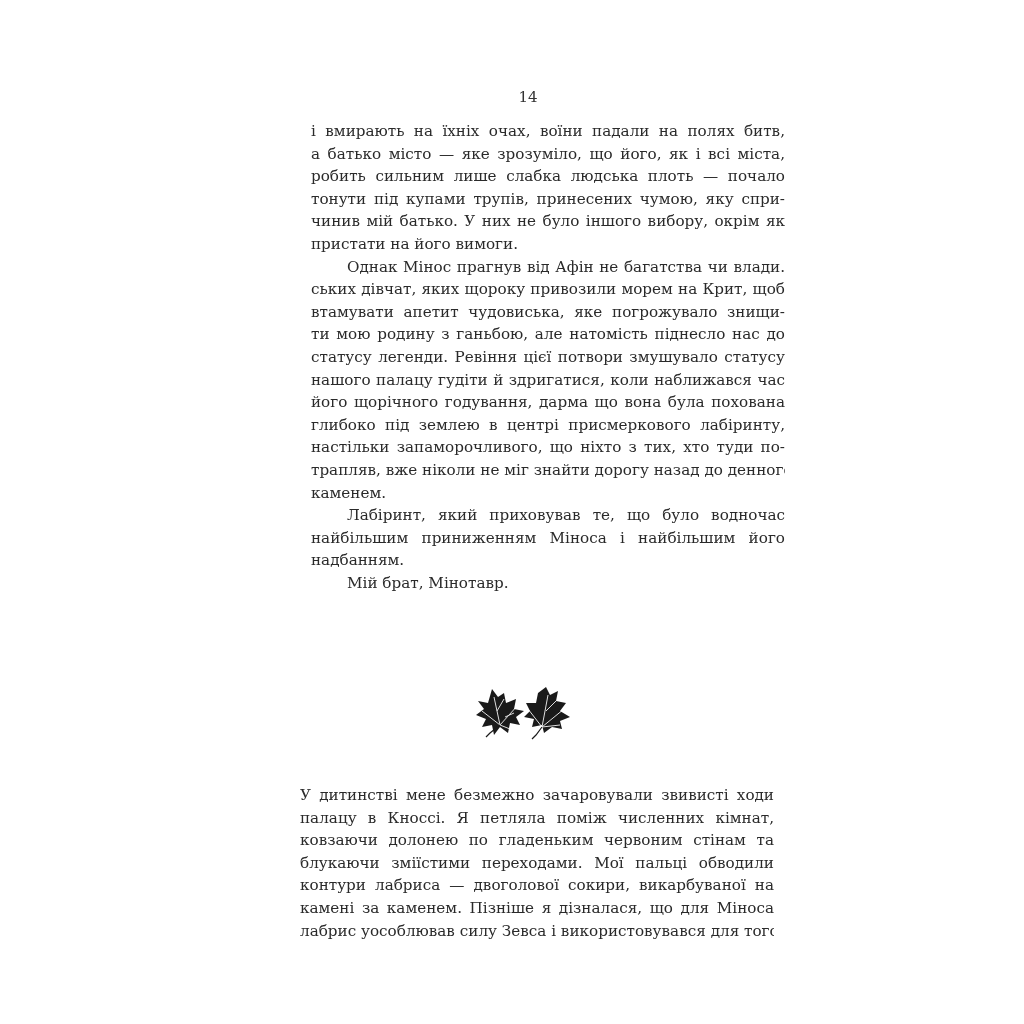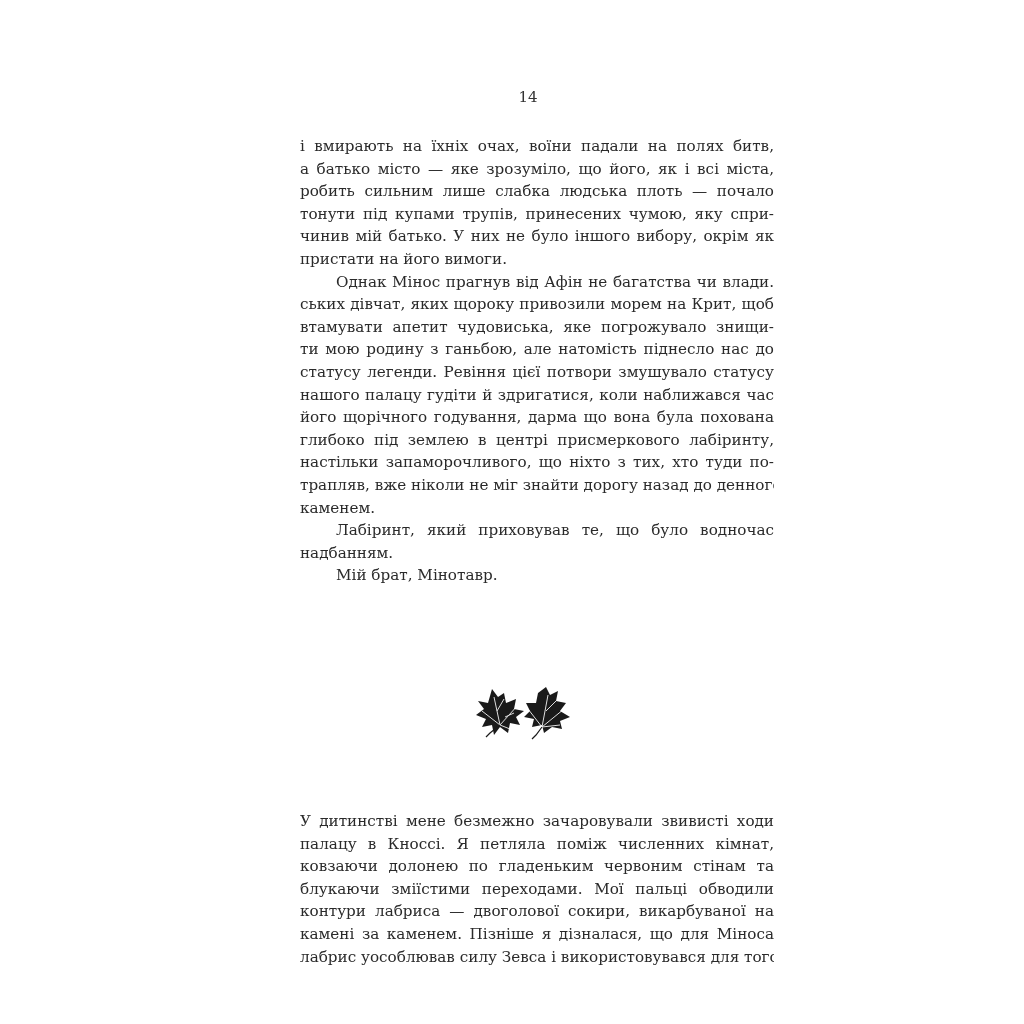--- a/index.html
+++ b/index.html
@@ -11,22 +11,22 @@
   .text-block {
     position: absolute; left: 300px; width: 474px;
     font-family: "DejaVu Serif", serif; font-size: 15.2px; color: #2a2a2a;
   }
   .line {
     height: 22.6px; line-height: 22.6px; white-space: nowrap;
     text-align: justify; text-align-last: justify; overflow: hidden;
   }
   .line.last { text-align-last: left; }
   .line.indent { padding-left: 36px; }
-  #block1 { top: 135px; }
-  #block2 { top: 810px; }
+  #block1 { top: 120px; margin-left: 11px; }
+  #block2 { top: 784px; }
   .ornament { position: absolute; left: 470px; top: 683px; width: 105px; height: 58px; }
 </style>
 </head>
 <body>
 
 <div class="page-number">14</div>
 
 <div class="text-block" id="block1">
     <div class="line">і вмирають на їхніх очах, воїни падали на полях битв,</div>
     <div class="line">а батько місто — яке зрозуміло, що його, як і всі міста,</div>
@@ -39,20 +39,21 @@
     <div class="line">втамувати апетит чудовиська, яке погрожувало знищи-</div>
     <div class="line">ти мою родину з ганьбою, але натомість піднесло нас до</div>
     <div class="line">статусу легенди. Ревіння цієї потвори змушувало статусу</div>
     <div class="line">нашого палацу гудіти й здригатися, коли наближався час</div>
     <div class="line">його щорічного годування, дарма що вона була похована</div>
     <div class="line">глибоко під землею в центрі присмеркового лабіринту,</div>
     <div class="line">настільки запаморочливого, що ніхто з тих, хто туди по-</div>
     <div class="line">трапляв, вже ніколи не міг знайти дорогу назад до денного</div>
     <div class="line last">каменем.</div>
     <div class="line indent">Лабіринт, який приховував те, що було водночас</div>
+    <div class="line">найбільшим приниженням Міноса і найбільшим його</div>
     <div class="line last">надбанням.</div>
     <div class="line indent last">Мій брат, Мінотавр.</div>
   </div>
 
 <svg class="ornament" viewBox="0 0 105 58" xmlns="http://www.w3.org/2000/svg">
 
   <g fill="#1a1a1a">
     <path d="M22 6 L28 14 L34 10 L36 20 L46 16 L44 26 L54 28 L46 34 L50 42 L40 40 L38 50 L30 44 L24 52 L22 42 L12 44 L16 36 L6 32 L14 26 L8 18 L18 20 Z"></path>
   </g>
   <g stroke="#ffffff" stroke-width="1" fill="none" opacity="0.85">

